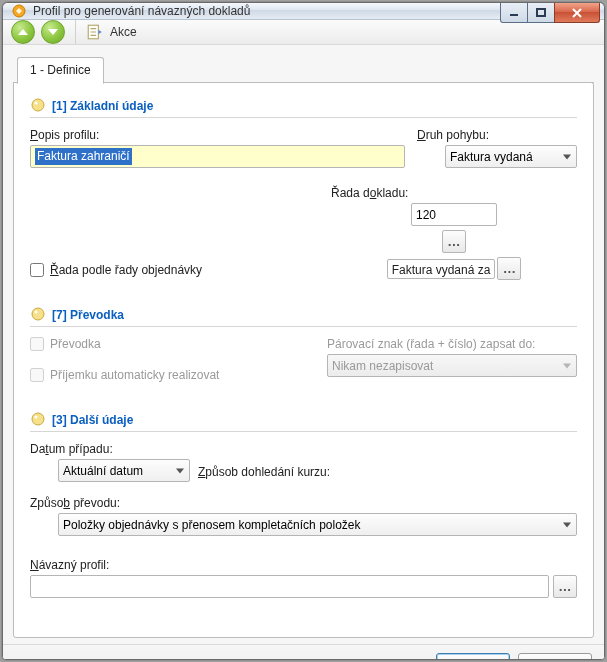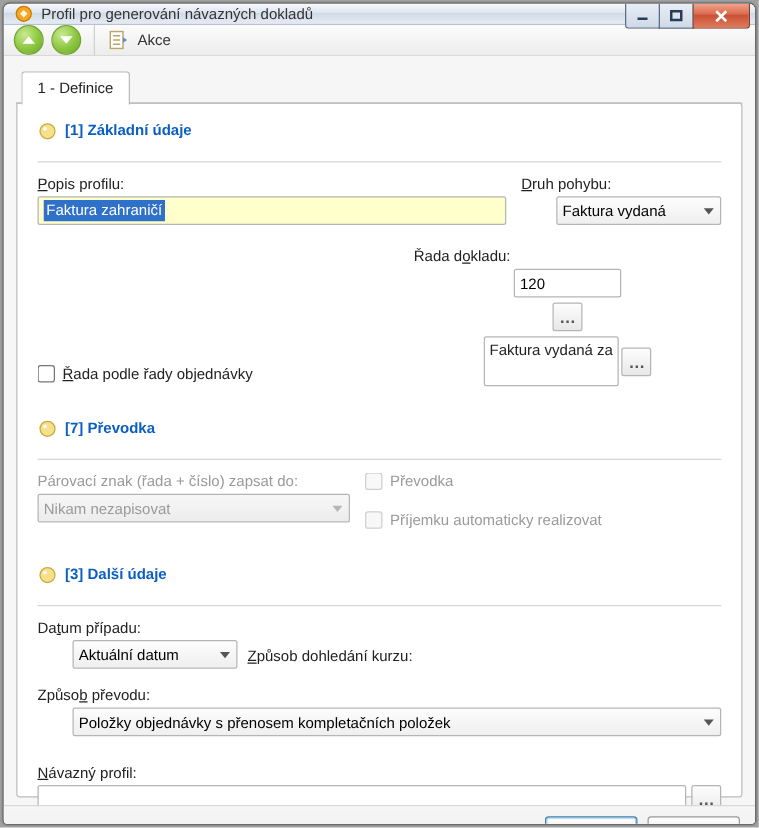--- a/index.html
+++ b/index.html
@@ -83,24 +83,24 @@
   .panel {
     border: 1px solid #bcbcbc;
     background: #fff;
     padding: 14px 16px 20px 16px;
     margin-top: -1px;
     height: 556px;
     border-radius: 0 3px 3px 3px;
   }
 
   .section-head {
-    display: flex; align-items: flex-start; gap: 6px;
+    display: flex; align-items: flex-end; gap: 6px;
     color: #0a5fc0; font-weight: 600;
     border-bottom: 1px solid #d6d6d6;
-    padding-bottom: 16px; margin-bottom: 10px;
+    padding-bottom: 4px; margin-bottom: 10px;
   }
   .section-head .hicon { width: 16px; height: 16px; display: inline-flex; align-items: center; justify-content: center; }
   .section-head .hicon svg { width: 14px; height: 14px; }
 
   .row { display: flex; align-items: center; gap: 12px; margin-bottom: 8px; }
   .lbl { display: block; margin-bottom: 3px; }
   .u { text-decoration: underline; }
 
   .field-text, .combo, .combo-ro {
     height: 23px; border: 1px solid #b5b5b5; background: #fff;
@@ -265,57 +265,57 @@
             <input type="checkbox" style="">
             <span><span class="u">Ř</span>ada podle řady objednávky</span>
           </label>
         </div>
         <div style="width:246px;">
           <span class="lbl">Řada d<span class="u">o</span>kladu:</span>
           <div class="row" style="gap:4px; margin:0;flex-direction:column;">
             <input class="field-text" style="width: 86px;" value="120">
             <button class="btn-ell">…</button>
             <div style="flex:1; display:flex; align-items:center; gap:2px;">
-              <div class="truncate" style="flex:1; height:40px; border:1px solid #b5b5b5; border-radius:2px; padding:3px 4px; background:#fff;">Faktura vydaná za</div>
+              <div class="truncate" style="flex:1; height:20px; border:1px solid #b5b5b5; border-radius:2px; padding:3px 4px; background:#fff;">Faktura vydaná za</div>
               <button class="btn-ell">…</button>
             </div>
           </div>
         </div>
       </div>
 
       <div class="section-gap"></div>
 
       <div class="section-head">
         <span class="hicon">
           <svg viewBox="0 0 14 14">
               <circle cx="7" cy="7" r="6" fill="#f7e08c" stroke="#caa93c"></circle>
               <circle cx="5" cy="5" r="1.5" fill="#fff"></circle>
             </svg>
         </span>
         <span>[7] Převodka</span>
       </div>
 
       <div class="row" style="align-items:flex-start;">
-        <div style="width:250px;">
-          <span class="lbl disabled">Párovací znak (řada + číslo) zapsat do:</span>
-          <div class="combo-ro-wrap">
-            <input class="combo-ro" readonly="" value="Nikam nezapisovat" style="">
-          </div>
-        </div>
         <div style="flex:1;">
           <label class="chk disabled">
             <input type="checkbox" disabled="" style="">
             <span>Převodka</span>
           </label>
           <div style="height:14px;"></div>
           <label class="chk disabled">
             <input type="checkbox" disabled="" style="">
             <span>Příjemku automaticky realizovat</span>
           </label>
         </div>
+        <div style="width:250px;">
+          <span class="lbl disabled">Párovací znak (řada + číslo) zapsat do:</span>
+          <div class="combo-ro-wrap">
+            <input class="combo-ro" readonly="" value="Nikam nezapisovat" style="">
+          </div>
+        </div>
       </div>
 
       <div class="section-gap"></div>
 
       <div class="section-head">
         <span class="hicon">
           <svg viewBox="0 0 14 14">
               <circle cx="7" cy="7" r="6" fill="#f7e08c" stroke="#caa93c"></circle>
               <circle cx="5" cy="5" r="1.5" fill="#fff"></circle>
             </svg>

